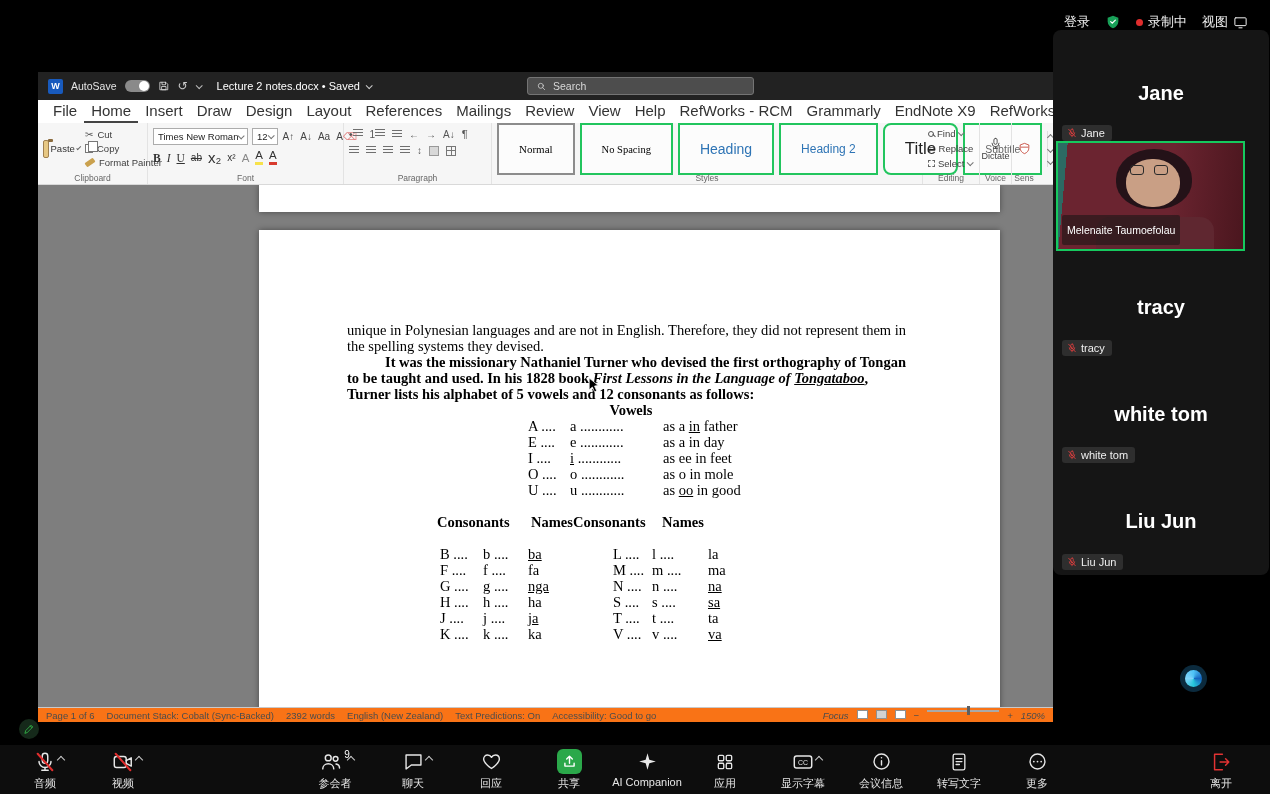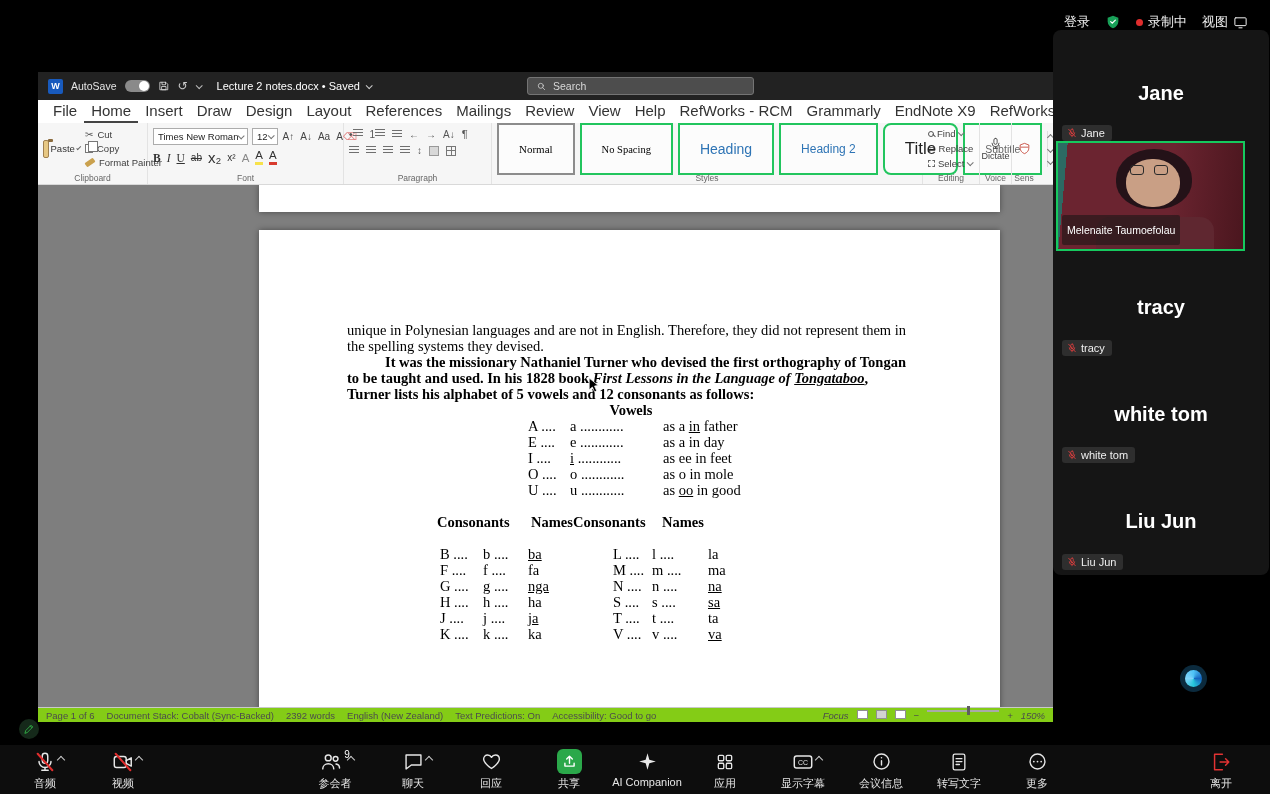--- a/index.html
+++ b/index.html
@@ -111,21 +111,21 @@
   .chead .h1 { width:94px; flex:none; } .chead .h2 { width:42px; flex:none; } .chead .h3 { width:89px; flex:none; }
   .crow { display:flex; margin-left:93px; }
   .crow.first { margin-top:16px; }
   .k1 { width:43px; flex:none; } .k2 { width:45px; flex:none; } .k3 { width:85px; flex:none; }
   .k4 { width:39px; flex:none; } .k5 { width:56px; flex:none; }
   .final { margin-top:16px; text-indent:46px; }
   .u { text-decoration:underline; }
   .it { font-style:italic; }
   .cursor { position:absolute; left:550px; top:193px; }
 
-  .w-status { height:15px; background:#84cc16; border-top:1px solid #c9c9c9; display:flex; align-items:center;
+  .w-status { height:15px; background:#f97316; border-top:1px solid #c9c9c9; display:flex; align-items:center;
               font-size:9.5px; color:#4c4c4c; padding:0 8px; gap:12px; white-space:nowrap; }
   .st-right { margin-left:auto; display:flex; align-items:flex-start; gap:8px;font-style:italic; }
   .vic { width:11px; height:9px; border:1px solid #909090; background:#fff; flex:none; }
   .vic.active { background:#d2d2d2; }
   .zslider { width:72px; height:2px; background:#a9a9a9; position:relative; flex:none; }
   .zthumb { position:absolute; left:55%; top:-4px; width:3px; height:9px; background:#5f5f5f; }
 
   
   .panel { position:absolute; left:1053px; top:30px; width:216px; height:545px; background:#151515; border-radius:8px; }
   .p-name { position:absolute; width:100%; text-align:center; font-size:20px; font-weight:bold; color:#fff; }

